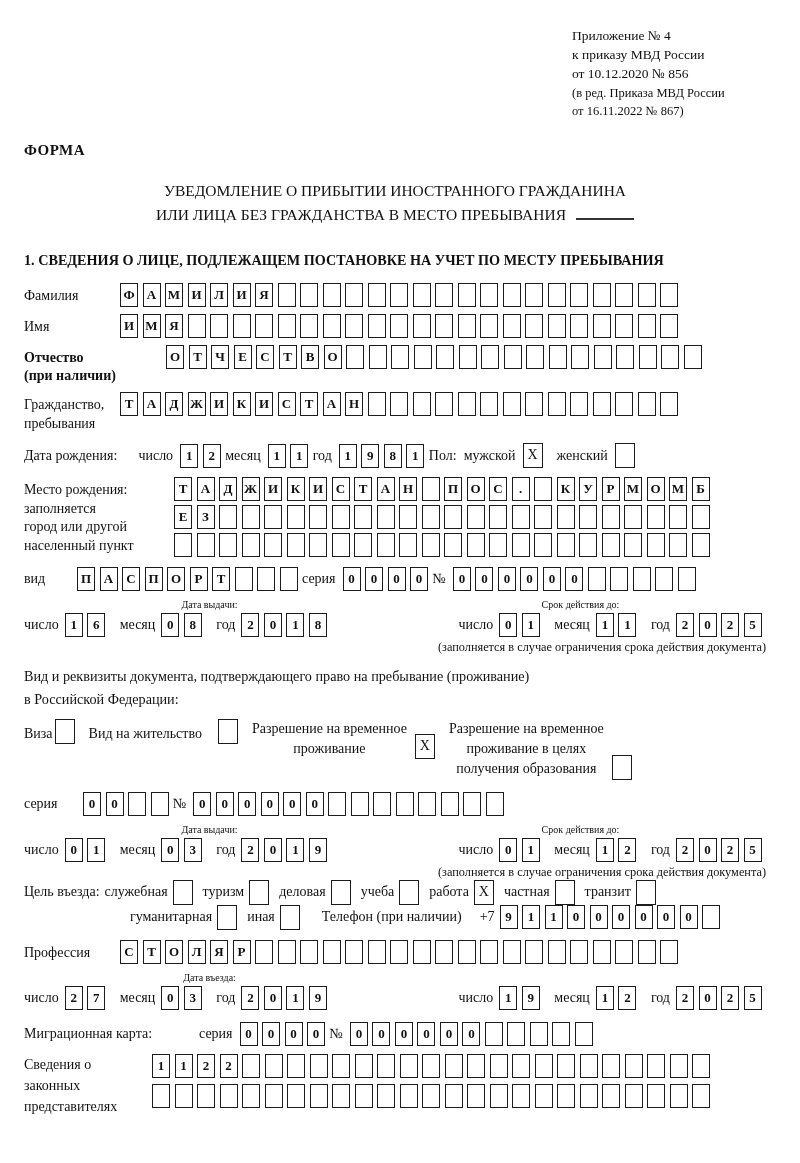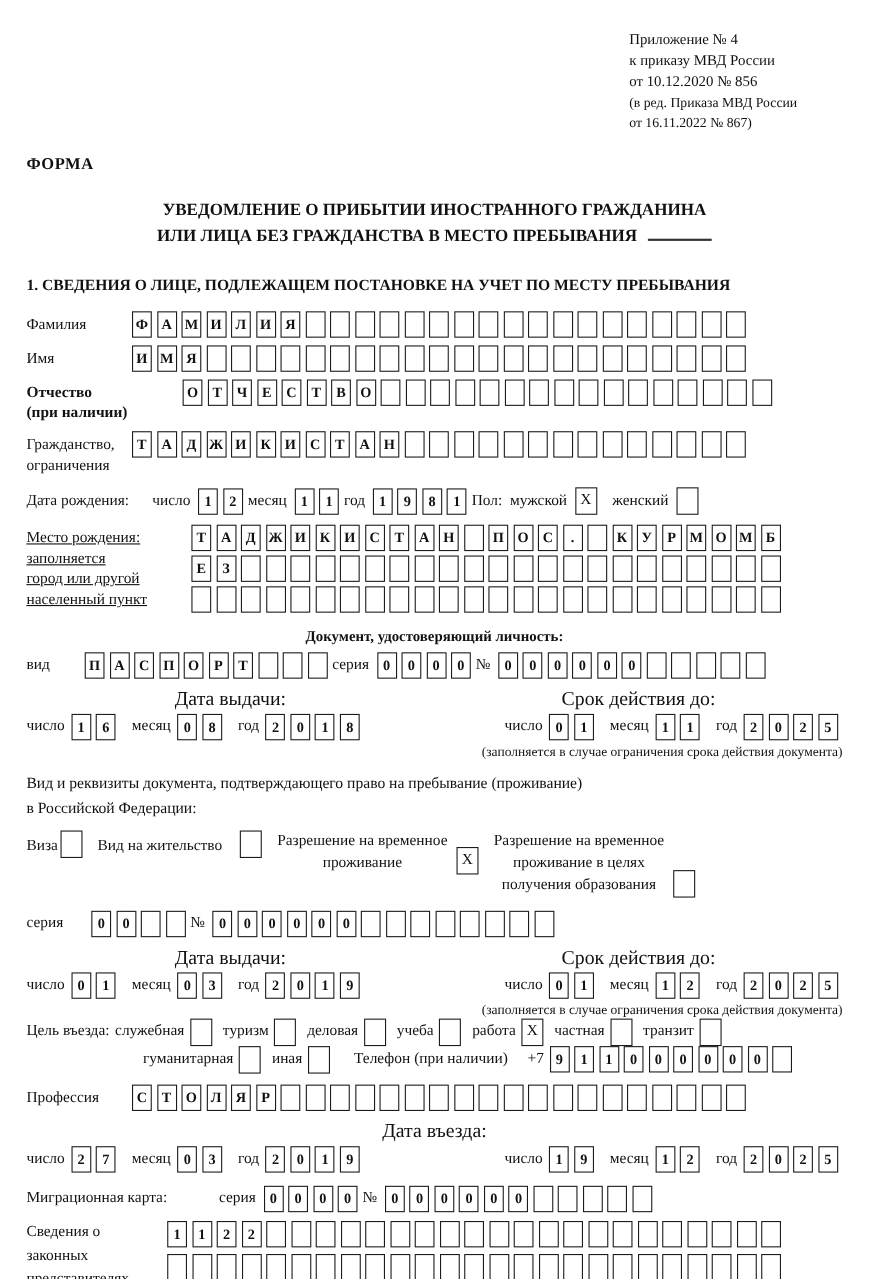--- a/index.html
+++ b/index.html
@@ -10,53 +10,53 @@
     color: #111; overflow: hidden;
   }
   .page { width: 800px; height: 1163px; padding: 26px 34px 10px 24px; }
 
   
   .hdr-block { width: 225px; margin-left: 548px; font-size: 13.5px; line-height: 1.42; }
   .hdr-amend { font-size: 12.5px; margin-top: 2px; line-height: 1.4; }
   .form-label { text-align: left; font-weight: bold; font-size: 15px; margin: 22px 24px 0 0; letter-spacing: .5px; }
 
   
-  .title { text-align: center; font-weight: bold; font-size: 15.5px; margin-top: 20px; line-height: 1.55; }
+  .title { text-align: center; font-weight: normal; font-size: 15.5px; margin-top: 20px; line-height: 1.55; }
   .blankline { display:inline-block; width: 58px; border-bottom: 2px solid #333; height: 12px; margin-left: 10px; }
 
   .sec-heading { font-weight: bold; font-size: 14.2px; margin-top: 24px; margin-bottom: 14px; }
 
   
   .frow { display: flex; align-items: flex-start; margin-top: 7px; }
   .flabel { font-size: 14px; line-height: 1.32; padding-top: 4px; flex: 0 0 auto; }
   .cells { display: flex; flex-wrap: nowrap; }
   .cell {
     display: inline-block; width: 18px; height: 24px; flex: 0 0 18px;
     border: 1.5px solid #1c1c1c; margin-right: 4.5px;
     text-align: center; font-size: 13px; line-height: 21px; font-weight: bold;
   }
   .cbox {
     display: inline-block; width: 20px; height: 25px;
     border: 1.5px solid #1c1c1c; text-align: center;
     font-size: 14px; line-height: 22px; flex: 0 0 20px;
   }
   .lw96  { width: 96px; }
   .lw142 { width: 142px; font-weight: bold; }
-  .lw150 { width: 150px; text-decoration: underline; }
+  .lw150 { width: 150px; }
   .stackrows > .cells { margin-bottom: 4px; }
 
   
   .inlinerow { display:flex; align-items: center; margin-top: 10px; font-size: 14px; flex-wrap: nowrap; }
   .inlinerow .t { margin-right: 7px; white-space: nowrap; }
   .inlinerow .gap { width: 14px; flex: 0 0 auto; }
 
   .doc-heading { text-align: center; font-weight: bold; font-size: 13.5px; margin-top: 10px; }
 
   
-  .datehead { display:flex; margin-top: 8px; font-size: 18px; justify-content: center; }
+  .datehead { display:flex; margin-top: 8px; font-size: 10px; }
   .datehead div { width: 50%; text-align: center; }
   .dateline { display: flex; justify-content: space-between; margin-top: 3px; font-size: 14px; }
   .dategrp { display: flex; align-items: center; }
   .dategrp .t { margin: 0 6px 0 0; white-space: nowrap; }
   .dategrp .t2 { margin: 0 6px 0 10px; white-space: nowrap; }
   .validity-note { text-align: right; font-size: 12.3px; margin-top: 3px; }
 
   .para { font-size: 14.2px; margin-top: 10px; line-height: 1.6; }
 
   
@@ -188,21 +188,21 @@
         <span class="cell"></span>
         <span class="cell"></span>
         <span class="cell"></span>
         <span class="cell"></span>
       </div>
   </div>
 
   <div class="frow">
     <div class="flabel lw96">
       <div>Гражданство,</div>
-      <div>ограничения</div>
+      <div>пребывания</div>
     </div>
     <div class="cells">
         <span class="cell">Т</span>
         <span class="cell">А</span>
         <span class="cell">Д</span>
         <span class="cell">Ж</span>
         <span class="cell">И</span>
         <span class="cell">К</span>
         <span class="cell">И</span>
         <span class="cell">С</span>
@@ -336,21 +336,20 @@
           <span class="cell"></span>
           <span class="cell"></span>
           <span class="cell"></span>
           <span class="cell"></span>
           <span class="cell"></span>
           <span class="cell"></span>
         </div>
     </div>
   </div>
 
-  <div class="doc-heading">Документ, удостоверяющий личность:</div>
 
   <div class="inlinerow" style="margin-top:6px;">
     <span class="t" style="width:46px;">вид</span>
     <span class="cells">
         <span class="cell">П</span>
         <span class="cell">А</span>
         <span class="cell">С</span>
         <span class="cell">П</span>
         <span class="cell">О</span>
         <span class="cell">Р</span>

